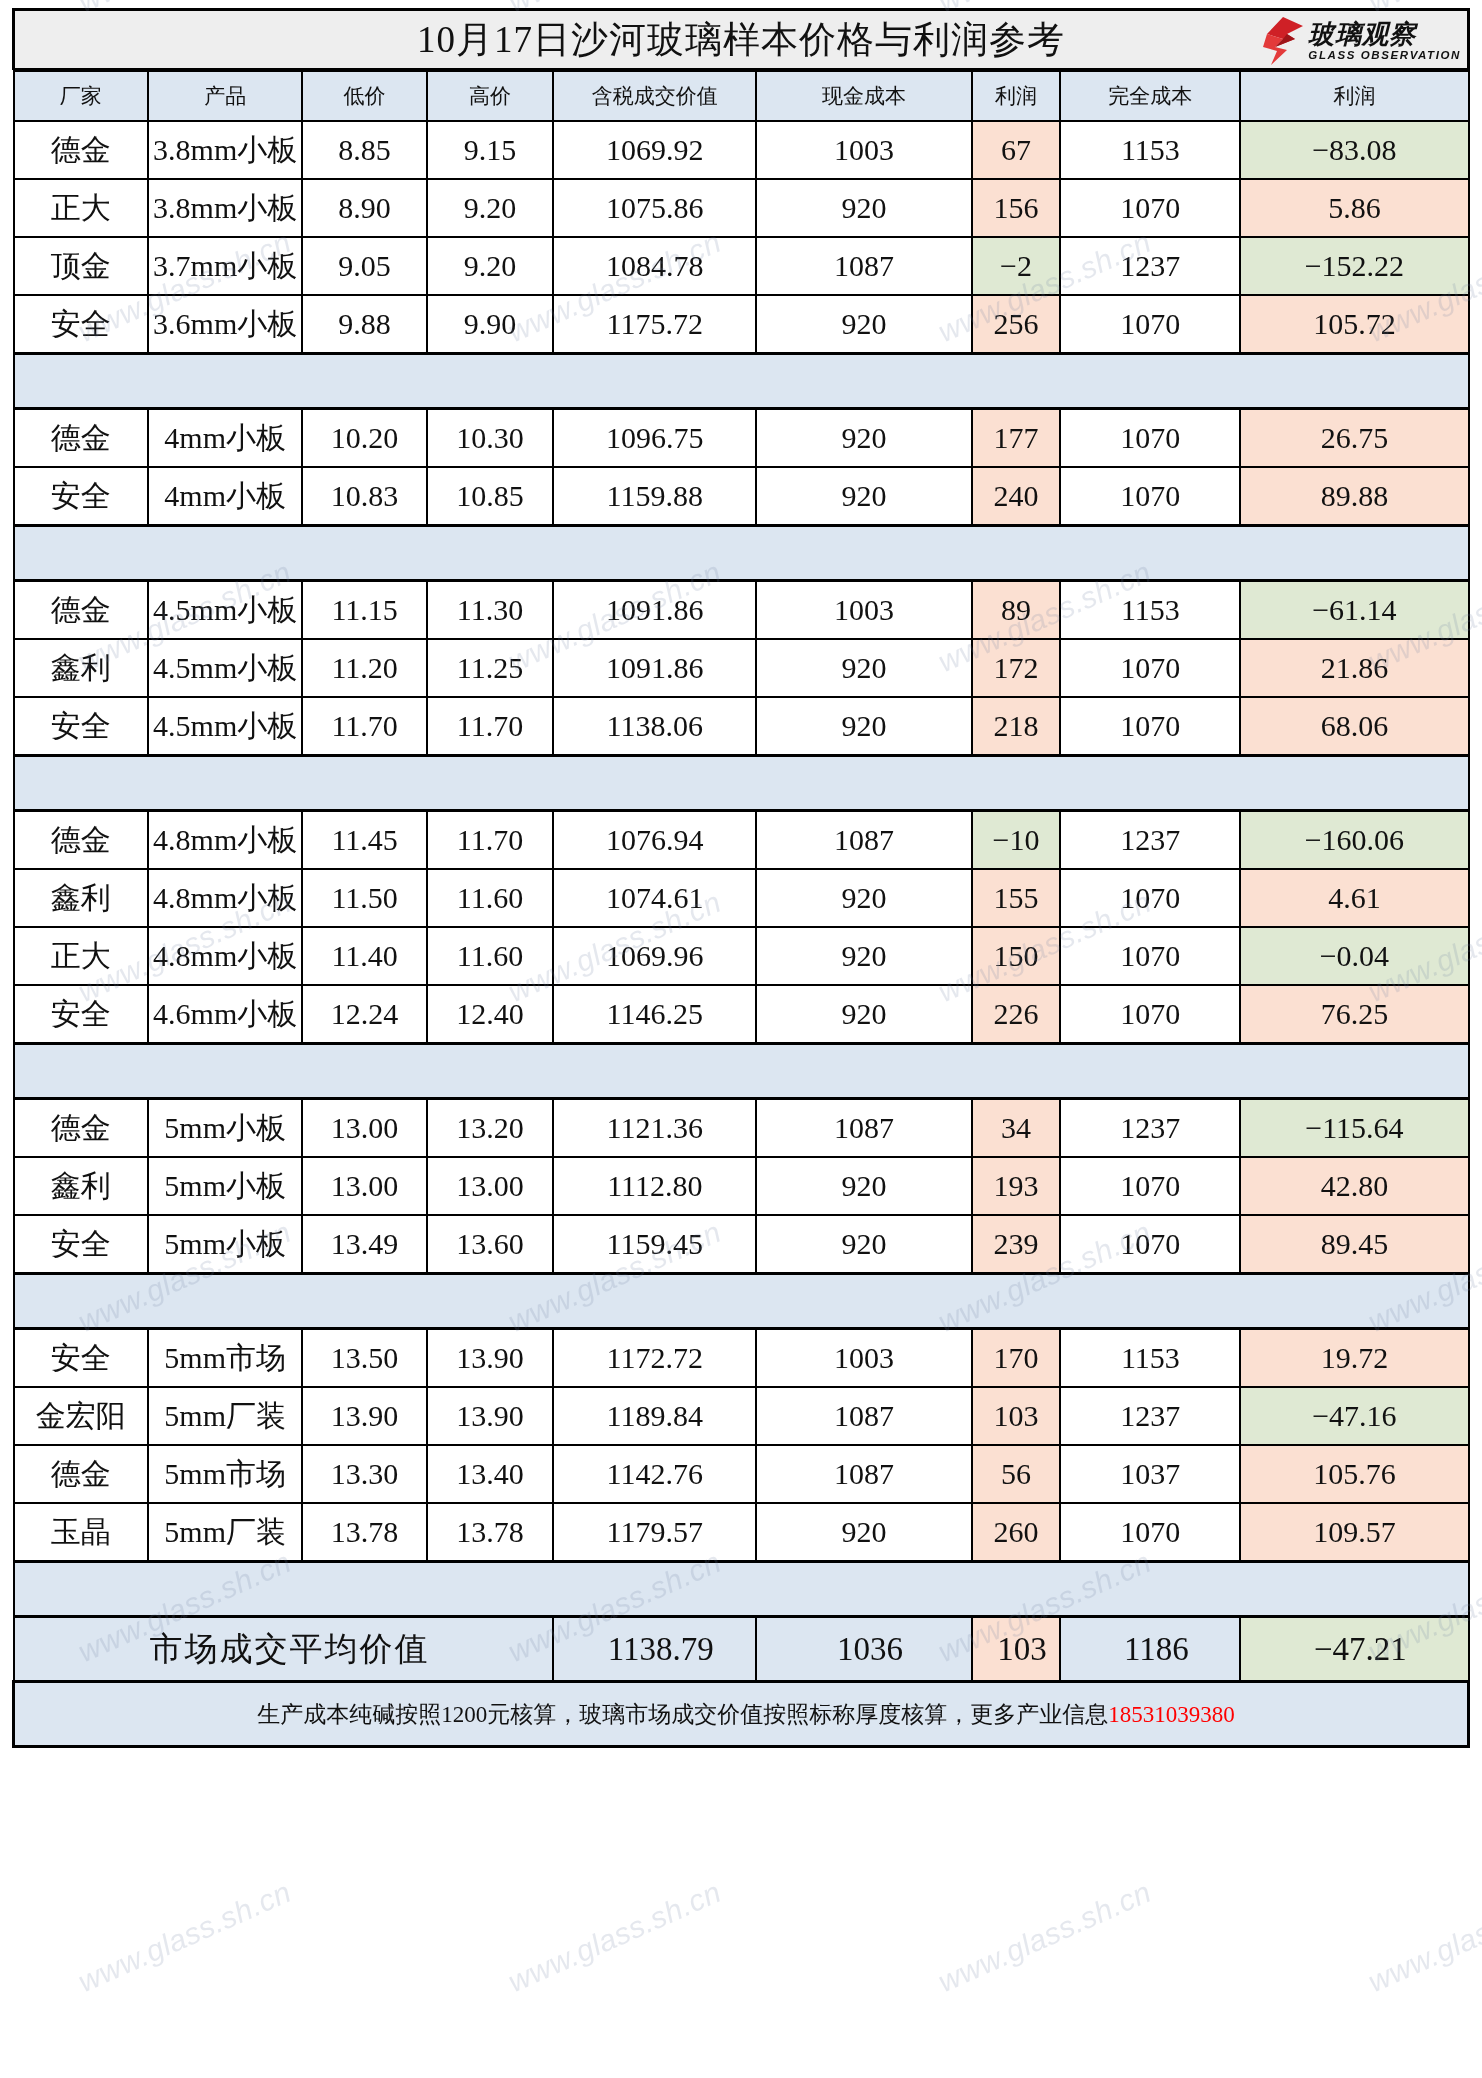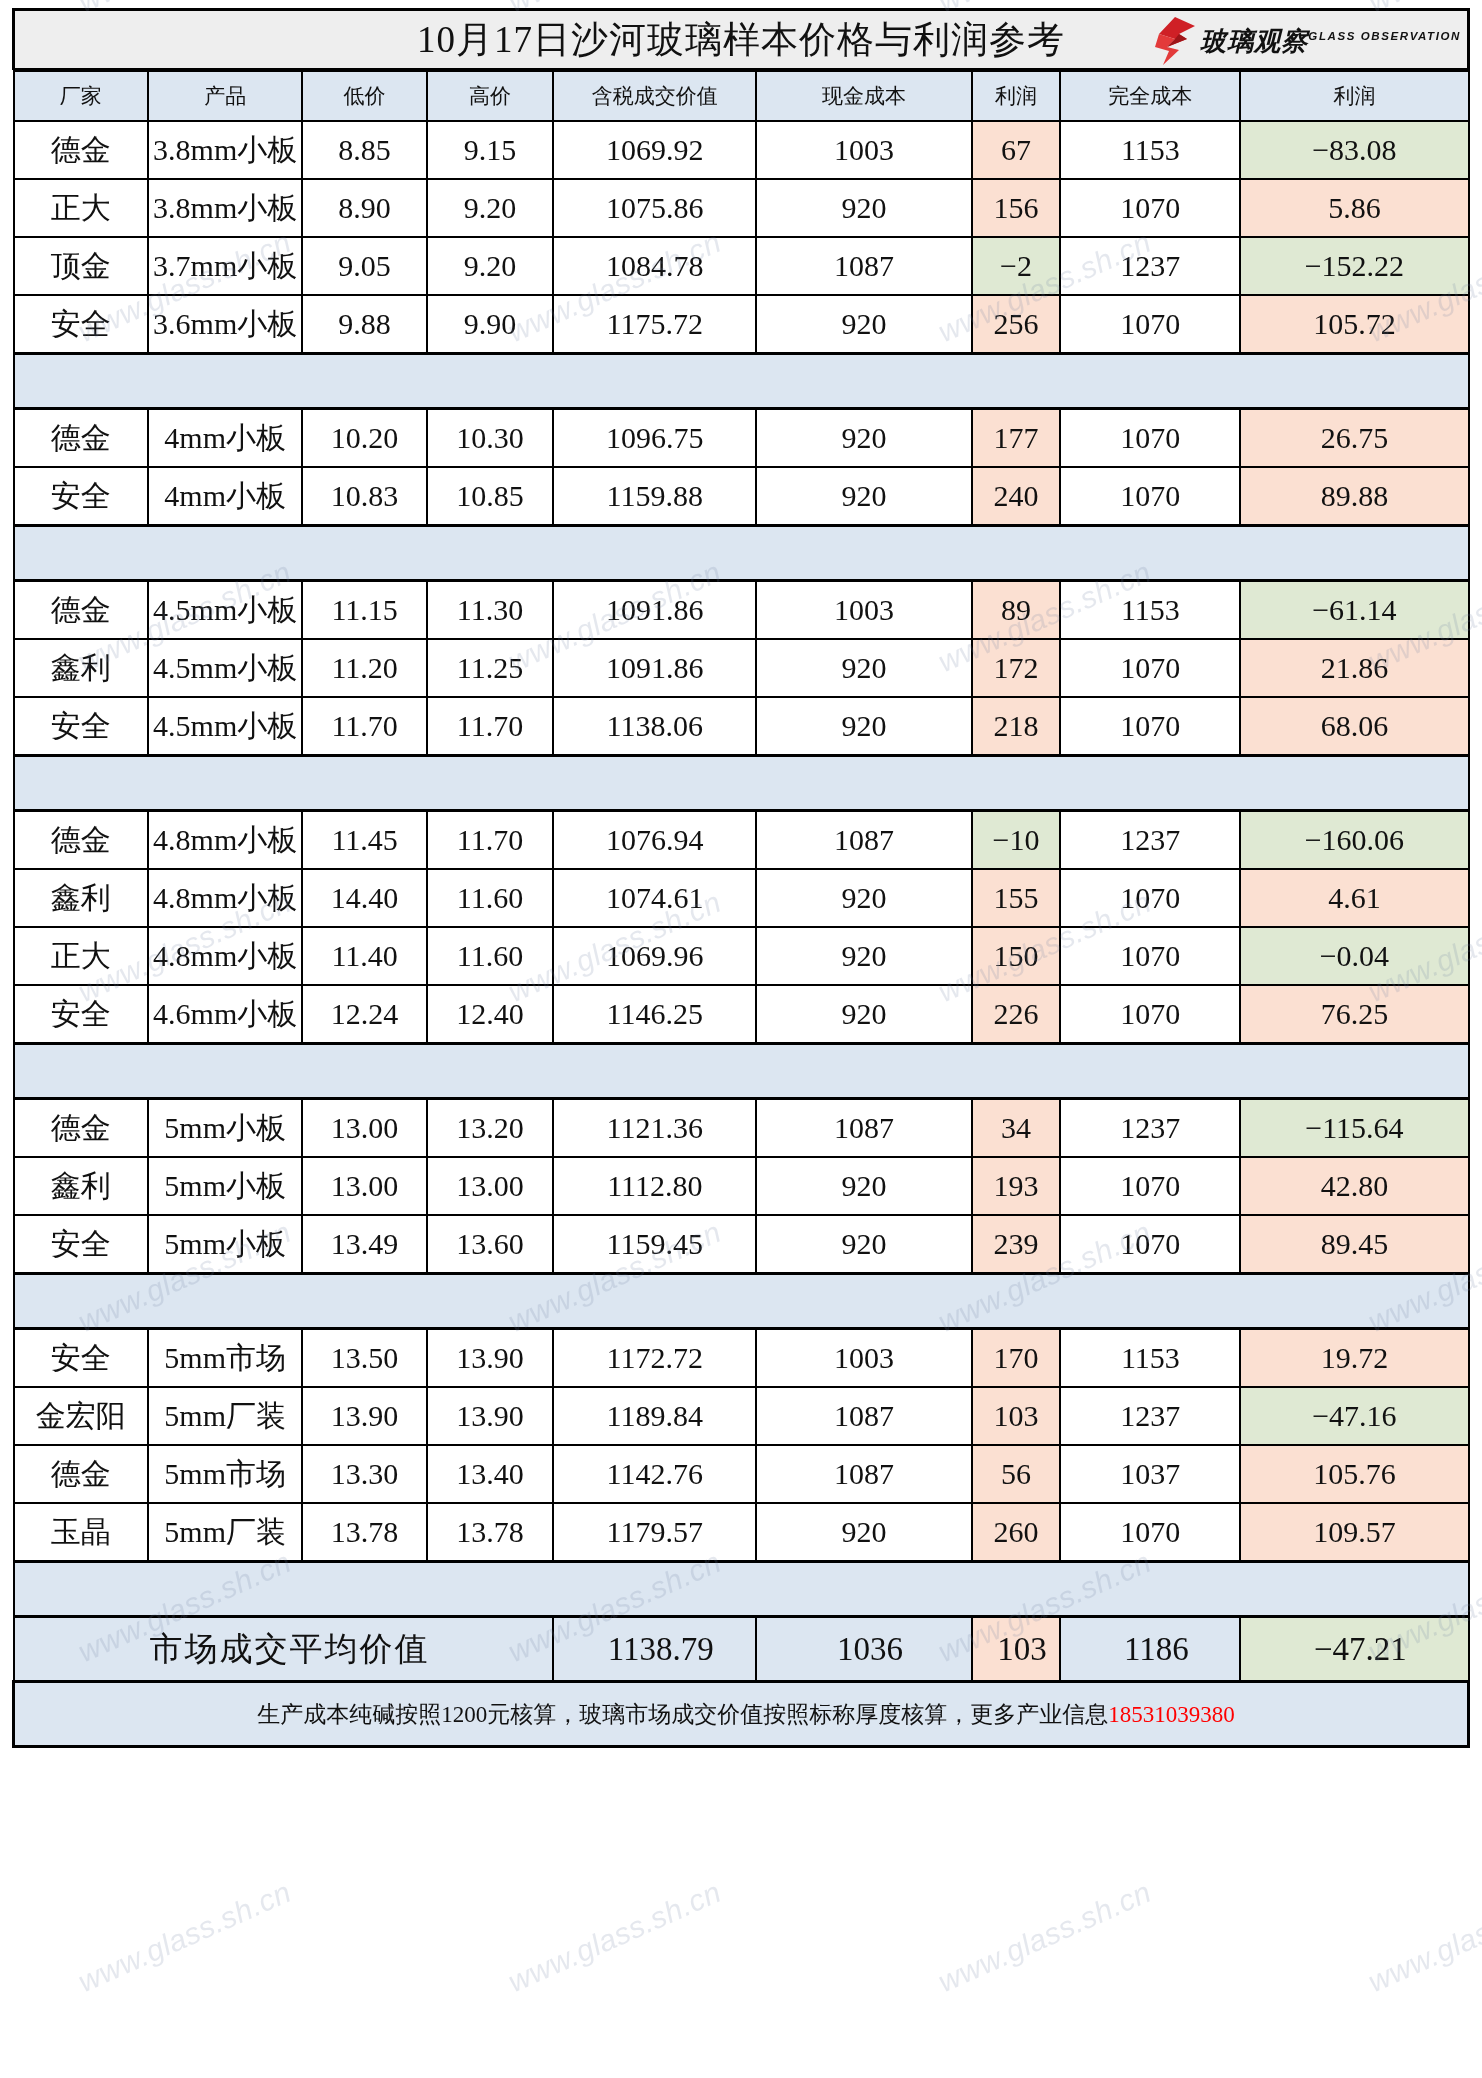--- a/index.html
+++ b/index.html
@@ -73,21 +73,21 @@
     align-items: center;
     gap: 5px;
   }
   .logo-mark {
     width: 42px;
     height: 48px;
     position: relative;
   }
   .logo-words {
     display: flex;
-    flex-direction: row;
+    flex-direction: column;
     justify-content: flex-start;
     line-height: 1;
   }
   .logo-cn {
     font-family: "Liberation Sans", sans-serif;
     font-weight: bold;
     font-size: 26px;
     font-style: italic;
     color: #111;
     letter-spacing: 1px;
@@ -360,21 +360,21 @@
           <td class="num">11.70</td>
           <td class="num">1076.94</td>
           <td class="num">1087</td>
           <td class="num neg">−10</td>
           <td class="num">1237</td>
           <td class="num neg">−160.06</td>
         </tr>
         <tr>
           <td class="maker">鑫利</td>
           <td class="product">4.8mm小板</td>
-          <td class="num">14.40</td>
+          <td class="num">11.50</td>
           <td class="num">11.60</td>
           <td class="num">1074.61</td>
           <td class="num">920</td>
           <td class="num pos">155</td>
           <td class="num">1070</td>
           <td class="num pos">4.61</td>
         </tr>
         <tr>
           <td class="maker">正大</td>
           <td class="product">4.8mm小板</td>

